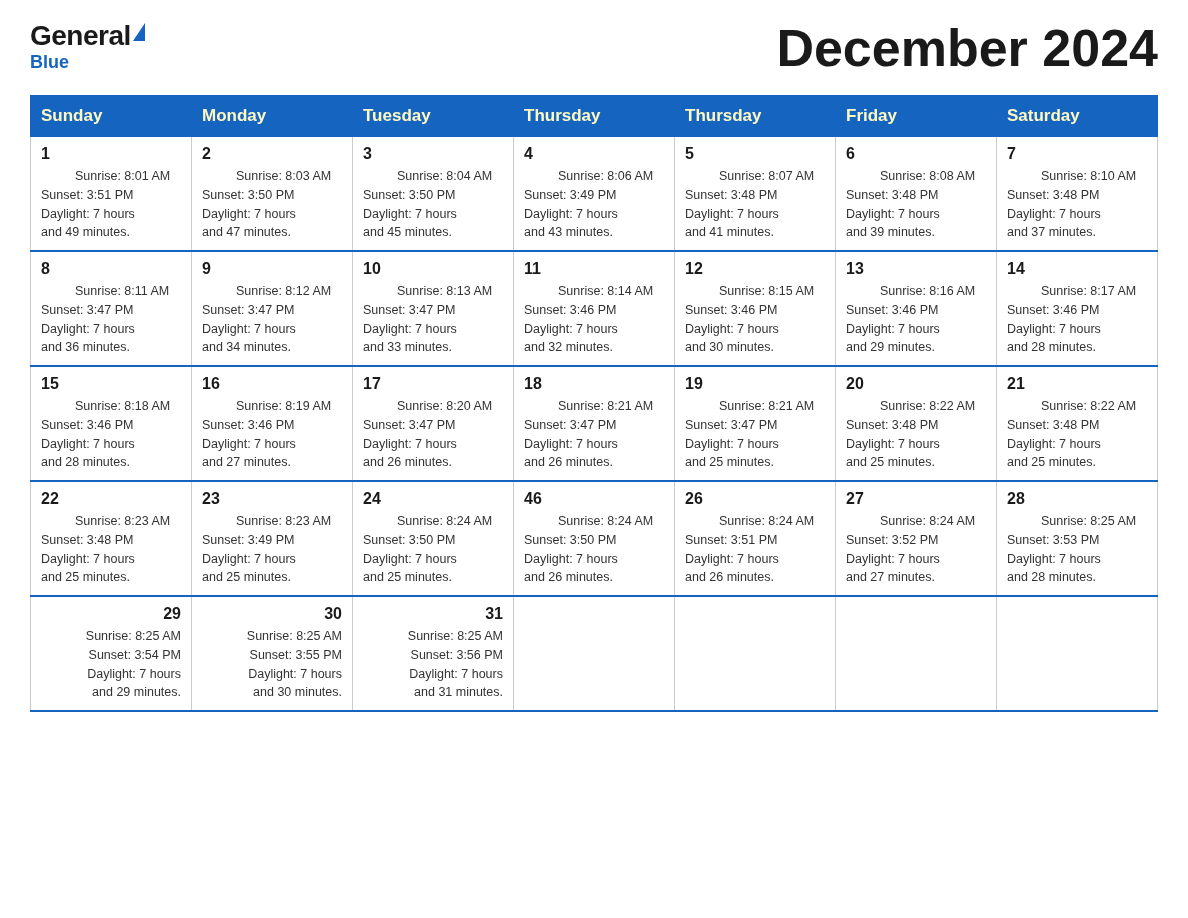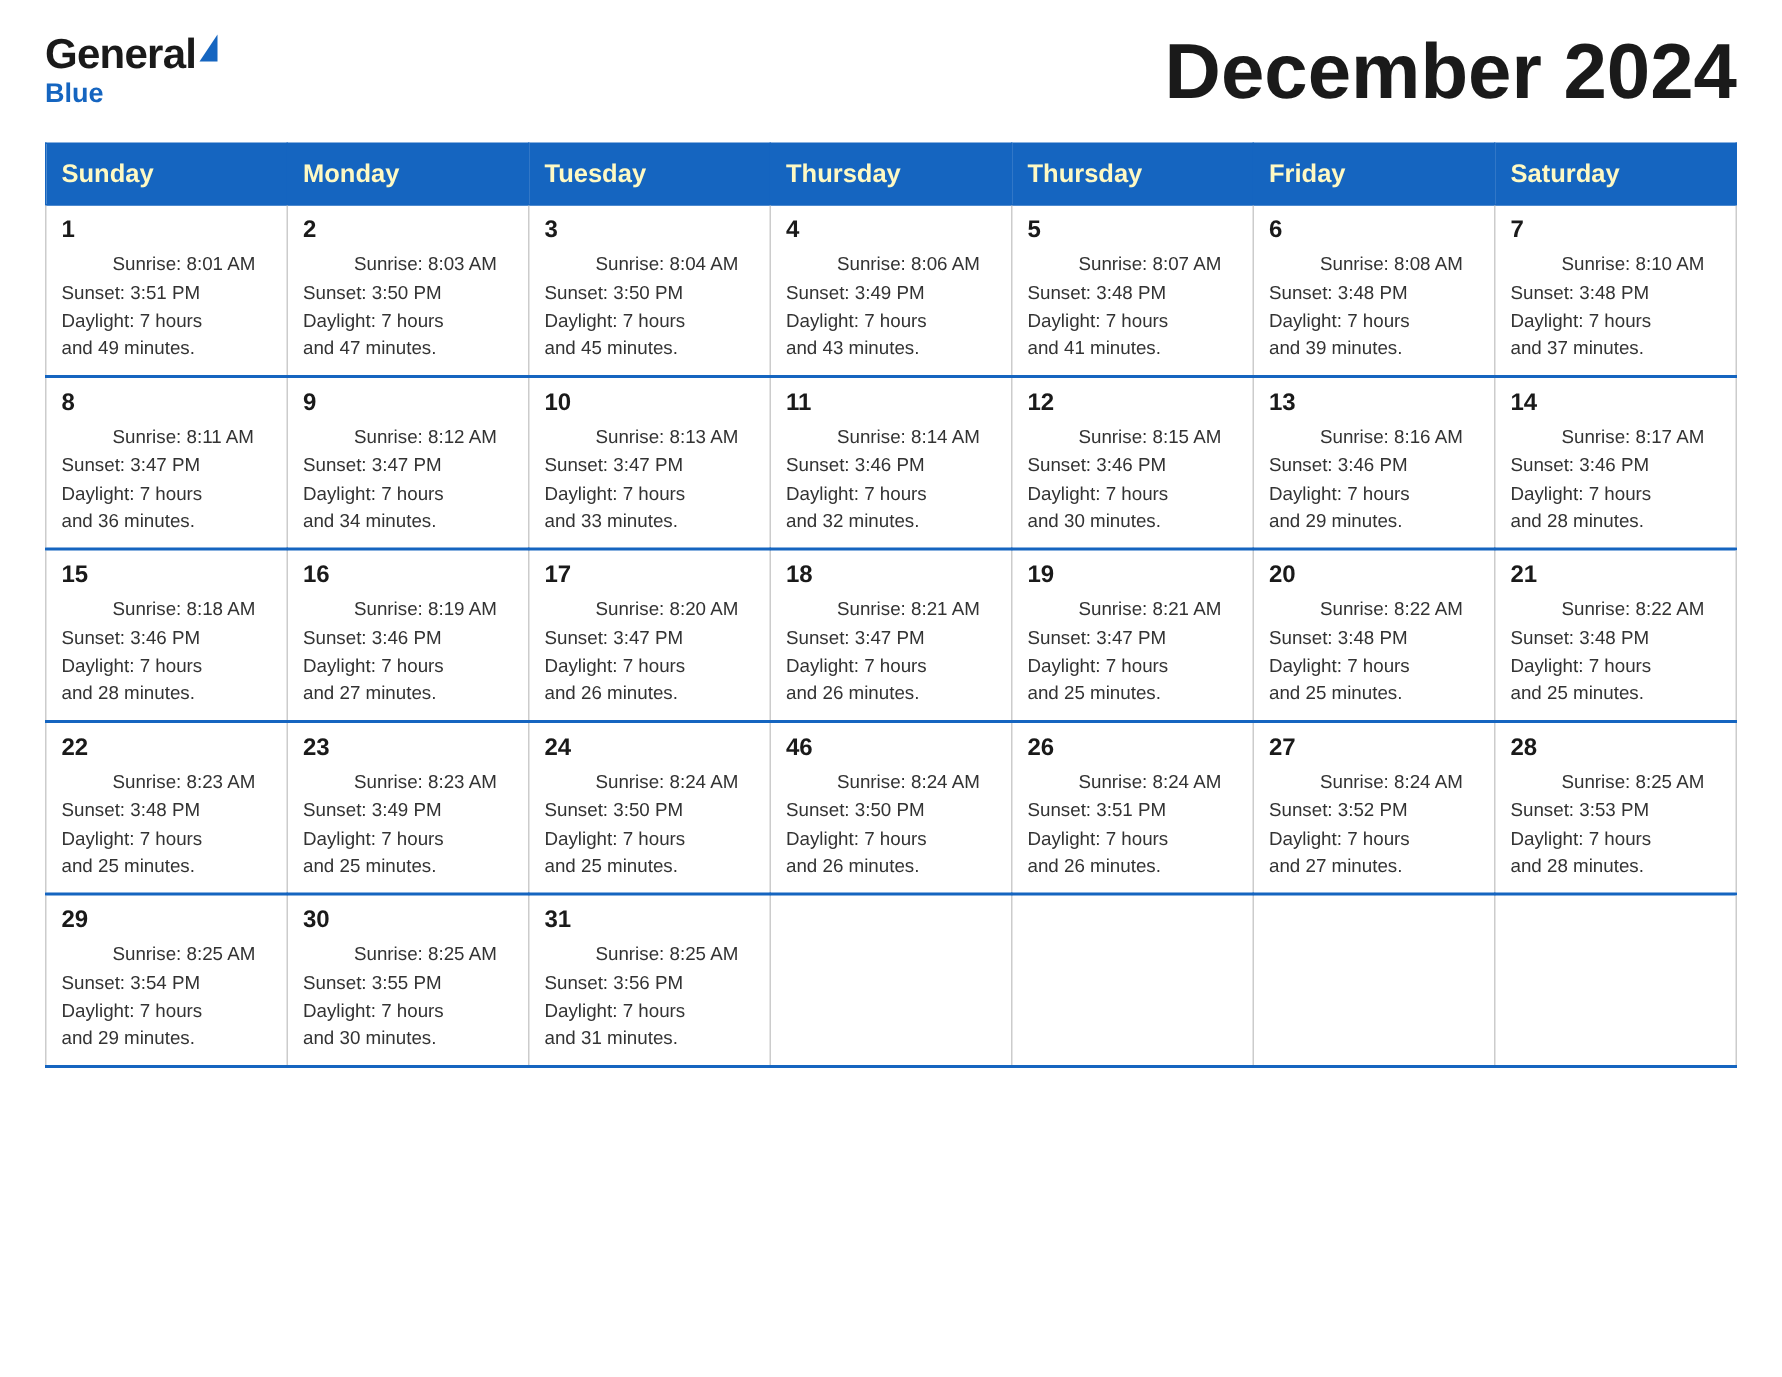--- a/index.html
+++ b/index.html
@@ -94,20 +94,21 @@
       font-size: 12.5px;
       color: #333;
       line-height: 1.5;
       margin-left: 34px;
     }
     .empty-cell {
       background: #fff;
     }
     tbody tr:last-child td {
       border-bottom: 1px solid #ccc;
+      text-align: right;
     }
   </style>
 </head>
 <body>
 
 <div class="header-area">
   <div class="logo">
     <div style="display:flex;align-items:center;">
       <span class="logo-general">General</span>
       <span class="logo-icon"></span>

